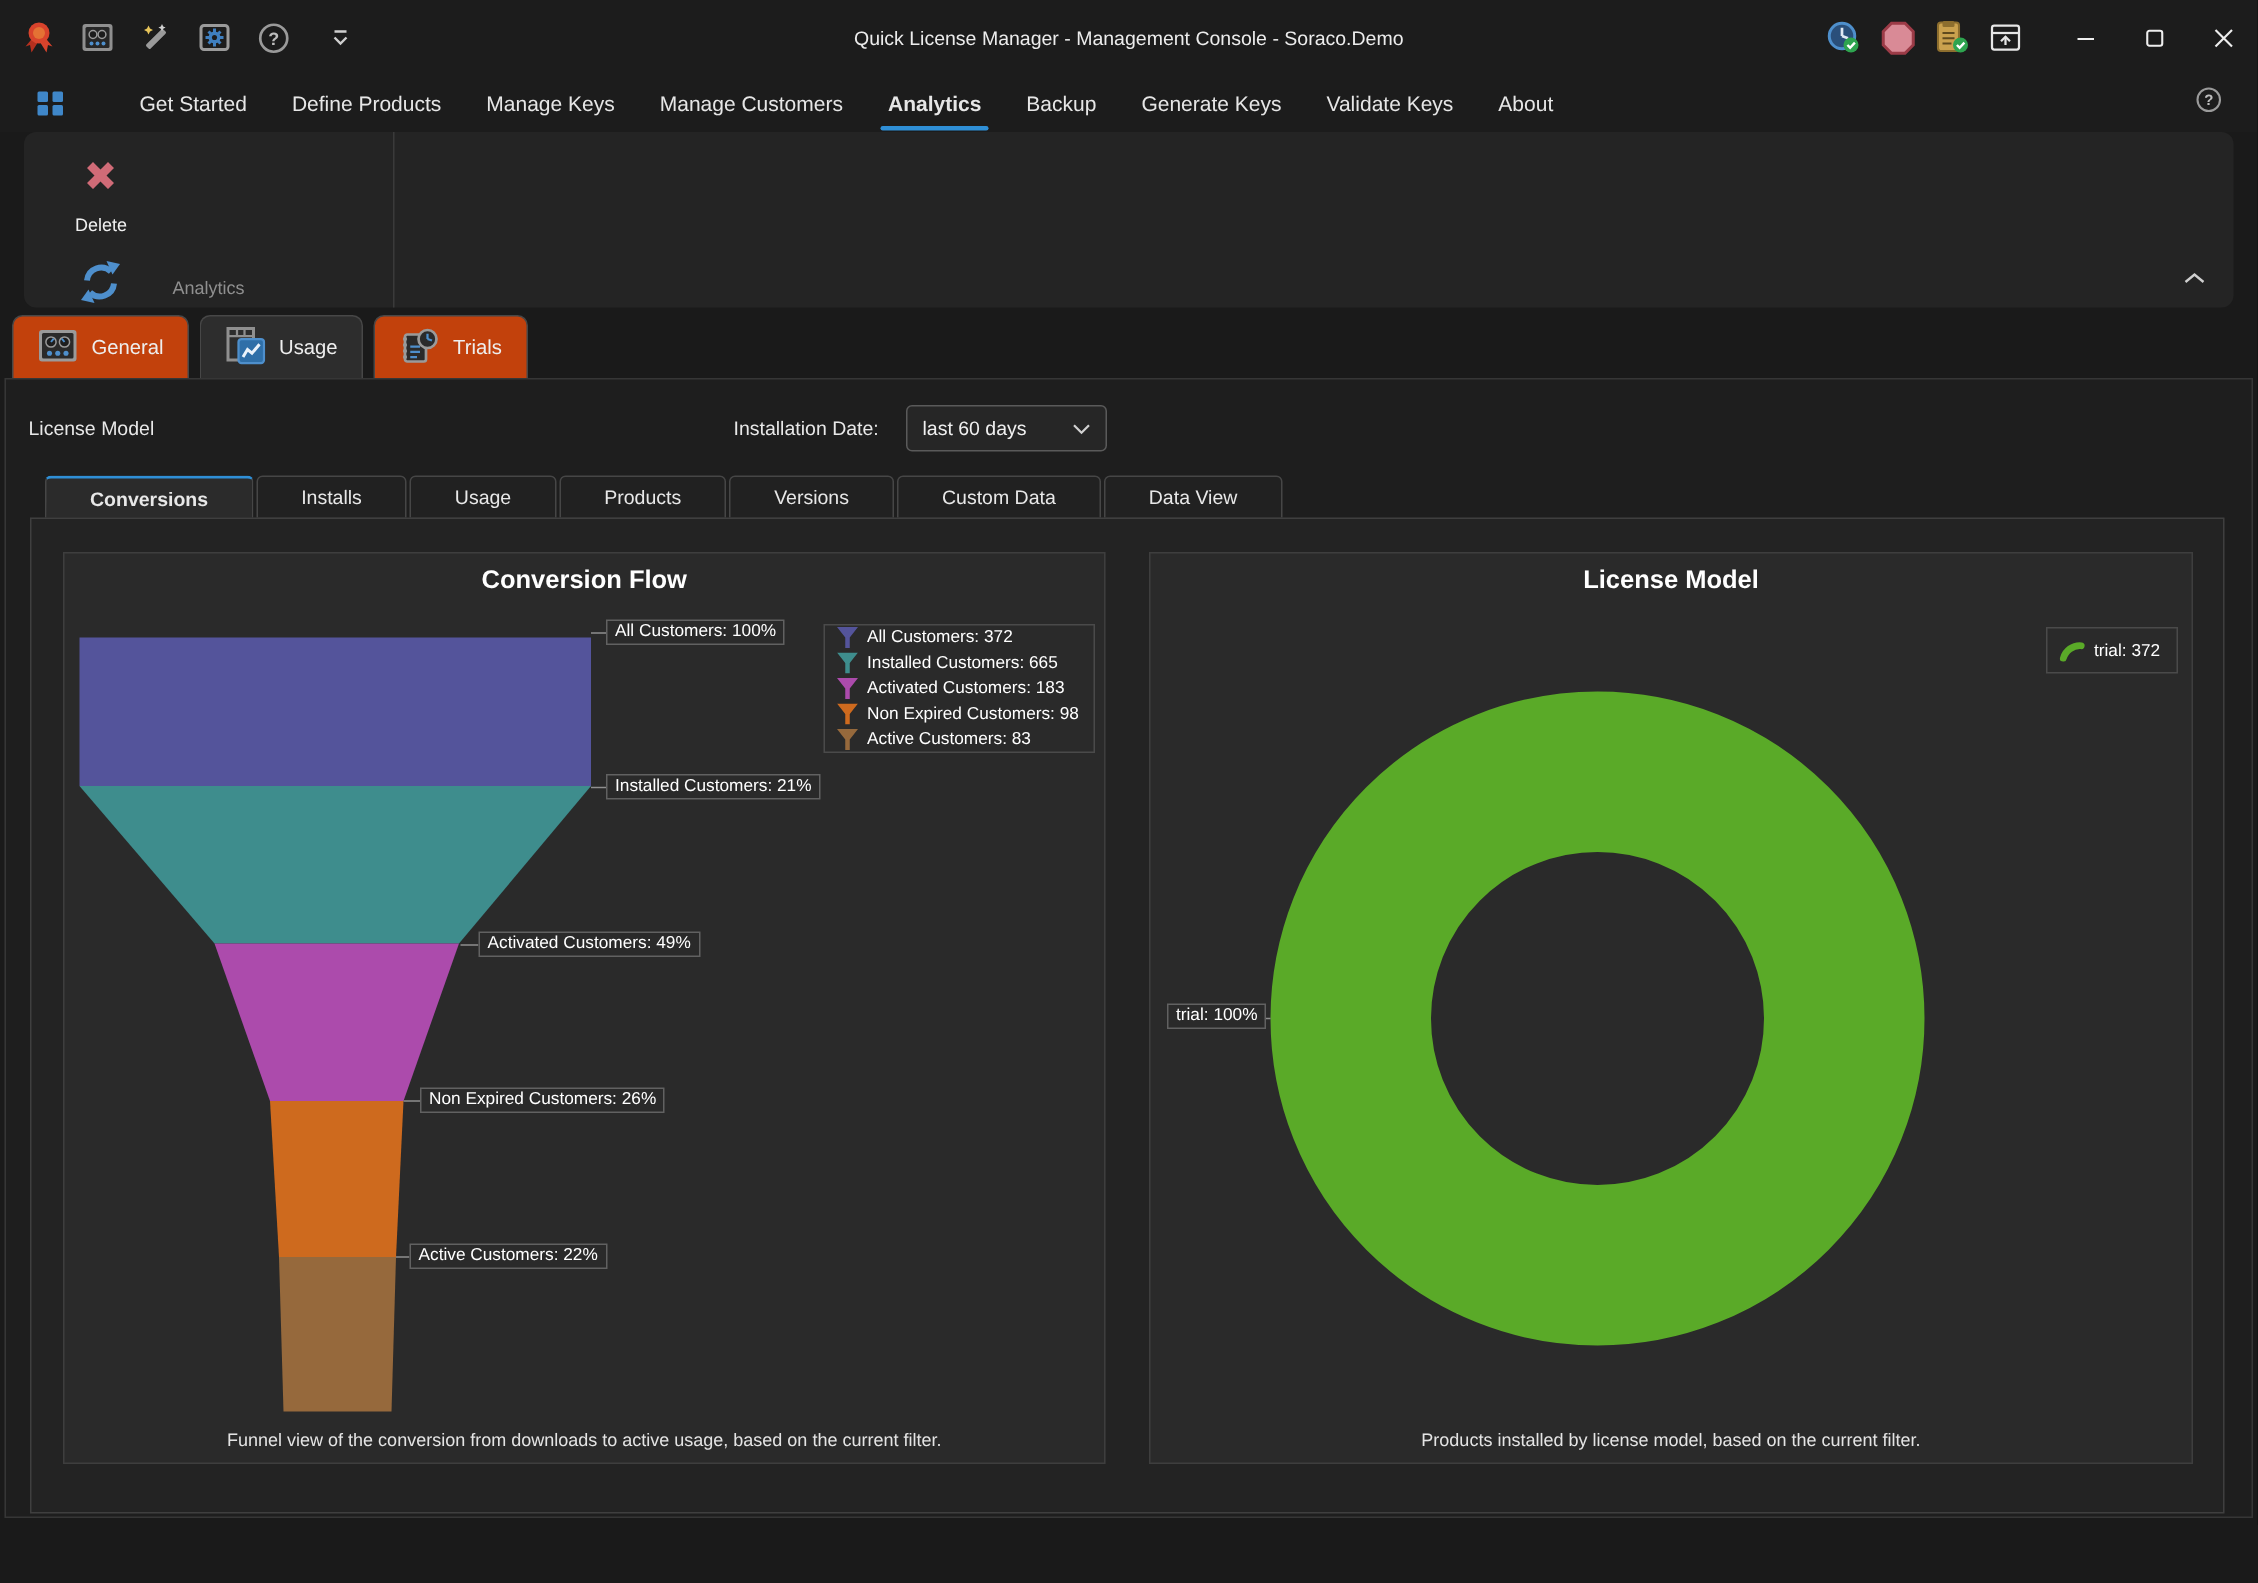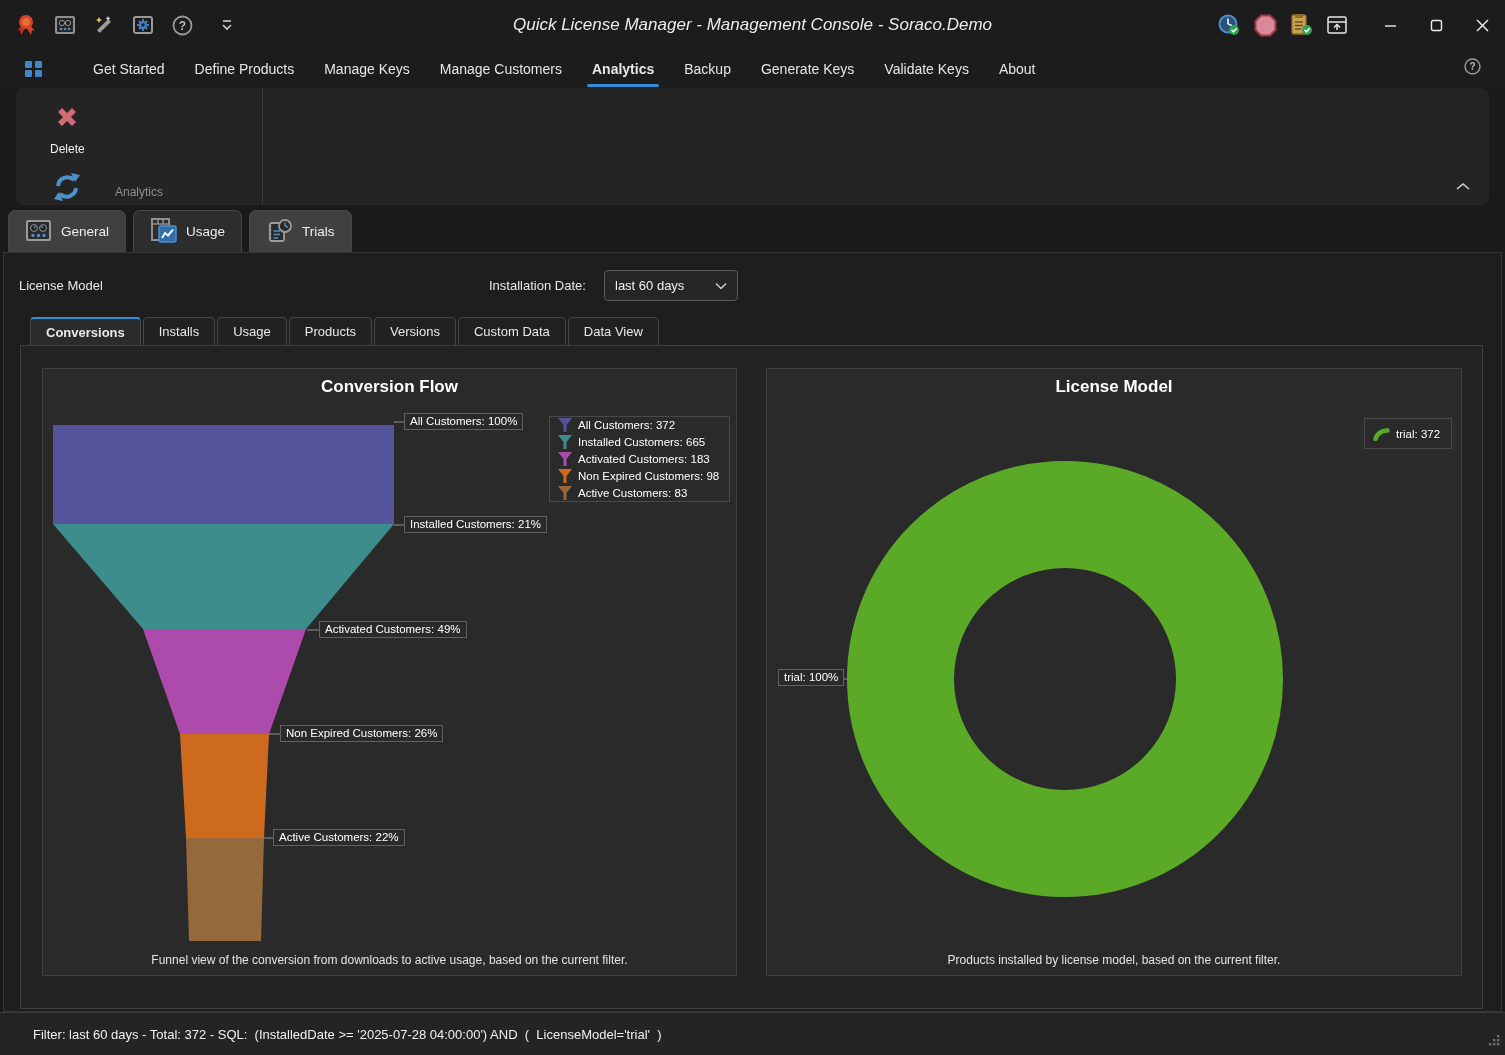--- a/index.html
+++ b/index.html
@@ -4,21 +4,21 @@
 <style>
   * { margin:0; padding:0; box-sizing:border-box; }
   html,body { background:#111; }
   body { font-family:"Liberation Sans", sans-serif; }
   .app { position:relative; width:1505px; height:1055px; background:#1a1a1a; color:#e9e9e9; overflow:hidden; }
 
   
   .titlebar { position:absolute; left:0; top:0; width:100%; height:50px; background:#1c1c1c; }
   .tb-left { position:absolute; left:14px; top:0; height:50px; display:flex; align-items:center; gap:15px; }
   .tb-icon { width:24px; height:24px; display:flex; align-items:center; justify-content:center; }
-  .tb-title { position:absolute; left:0; right:0; top:0; height:50px; display:flex; align-items:center; justify-content:center; font-size:17px; color:#ececec; pointer-events:none;font-style:italic; }
+  .tb-title { position:absolute; left:0; right:0; top:0; height:50px; display:flex; align-items:center; justify-content:center; font-size:13px; color:#ececec; pointer-events:none; }
   .tb-right { position:absolute; right:0; top:0; height:50px; display:flex; align-items:center; }
   .tb-status-icons { display:flex; align-items:center; gap:12px; margin-right:18px; }
   .win-btn { width:46px; height:50px; display:flex; align-items:center; justify-content:center; color:#eee; }
 
   
   .ribbon-tabs { position:absolute; left:0; top:50px; width:100%; height:38px; background:#1c1c1c; display:flex; align-items:center; }
   .appmenu { margin-left:24px; margin-right:34px; width:20px; height:18px; display:flex; align-items:center; }
   .rtab { position:relative; padding:0 15px; height:38px; display:flex; align-items:center; font-size:14px; color:#e6e6e6; cursor:default; }
   .rtab.active { font-weight:bold; }
   .rtab.active::after { content:''; position:absolute; left:10px; right:10px; bottom:1px; height:3px; border-radius:2px; background:#2f8fd6; }
@@ -28,32 +28,32 @@
   .ribbon-panel { position:absolute; left:16px; top:88px; width:1473px; height:117px; background:#242424; border-radius:8px; }
   .rgroup { position:absolute; left:0; top:0; width:247px; height:100%; border-right:1px solid #3a3a3a; }
   .rbuttons { position:absolute; left:10px; top:8px; display:flex; gap:6px;flex-direction:column; }
   .rbtn { display:flex; flex-direction:column; align-items:center; gap:5px; padding:5px 8px 4px; border-radius:4px; }
   .rbtn-label { font-size:12px; color:#f0f0f0; white-space:nowrap; }
   .rgroup-label { position:absolute; left:0; right:0; bottom:6px; text-align:center; font-size:12px; color:#8f8f8f; }
   .ribbon-collapse { position:absolute; right:18px; bottom:10px; }
 
   
   .view-tabs { position:absolute; left:8px; top:210px; display:flex; gap:7px; }
-  .vtab { height:43px; display:flex; align-items:center; gap:9px; padding:0 16px; background:#404040; border:1px solid #474747; border-radius:7px 7px 0 0; font-size:13.5px; color:#eee; }
+  .vtab { height:43px; display:flex; align-items:center; gap:9px; padding:0 16px; background:#c2410c; border:1px solid #474747; border-radius:7px 7px 0 0; font-size:13.5px; color:#eee; }
   .vtab.active { background:#2d2d2d; border-bottom-color:#2d2d2d; }
 
   
   .main-region { position:absolute; left:3px; top:252px; width:1499px; height:760px; background:#1e1e1e; border:1px solid #363636; }
 
   .filter-label { position:absolute; font-size:13px; color:#e8e8e8; }
   .combo { position:absolute; height:31px; background:#262626; border:1px solid #5a5a5a; border-radius:4px; display:flex; align-items:center; font-size:13px; color:#f0f0f0; padding:0 10px; }
   .combo .chev { position:absolute; right:10px; }
 
   .subtabs { position:absolute; left:30px; top:317px; display:flex; gap:2px; }
-  .stab { height:29px; display:flex; align-items:center; padding:0 15px; font-size:13px; color:#e8e8e8; background:#212121; border:1px solid #464646; border-radius:4px 4px 0 0; }
+  .stab { height:29px; display:flex; align-items:center; padding:0 29px; font-size:13px; color:#e8e8e8; background:#212121; border:1px solid #464646; border-radius:4px 4px 0 0; }
   .stab.active { background:#2b2b2b; border-top:2px solid #2f8fd6; border-bottom-color:#2b2b2b; font-weight:bold; }
 
   .subtab-panel { position:absolute; left:20px; top:345px; width:1463px; height:664px; background:#232323; border:1px solid #3f3f3f; }
 
   .chart-panel { position:absolute; top:22px; width:695px; height:608px; background:#2a2a2a; border:1px solid #3e3e3e; }
   .chart-panel.left { left:21px; }
   .chart-panel.right { left:745px; width:696px; }
   .chart-title { position:absolute; left:0; right:0; top:8px; text-align:center; font-size:17px; font-weight:bold; color:#fff; }
   .chart-caption { position:absolute; left:0; right:0; bottom:8px; text-align:center; font-size:12px; color:#e4e4e4; }
   .chart-svg { position:absolute; left:0; top:0; }
@@ -418,29 +418,14 @@
         <svg width="17" height="14" viewBox="0 0 17 14">
           <path d="M2.5 12 A 11.5 11.5 0 0 1 14.5 3.5" fill="none" stroke-width="4.5" stroke-linecap="round" stroke="#5AAA28"></path>
         </svg>
         <span>trial: 372</span>
       </div>
 
       <div class="chart-caption">Products installed by license model, based on the current filter.</div>
     </div>
   </div>
 
-  <div class="statusbar">
-    <div class="status-text">Filter: last 60 days - Total: 372 - SQL:  (InstalledDate &gt;= '2025-07-28 04:00:00') AND  (  LicenseModel='trial'  )</div>
-    <div class="resize-grip">
-      <svg width="11" height="11" viewBox="0 0 11 11">
-        <g fill="#6e6e6e">
-          <rect x="8" y="0" width="2.4" height="2.4"></rect>
-          <rect x="4" y="4" width="2.4" height="2.4"></rect>
-            <rect x="8" y="4" width="2.4" height="2.4"></rect>
-          <rect x="0" y="8" width="2.4" height="2.4"></rect>
-            <rect x="4" y="8" width="2.4" height="2.4"></rect>
-            <rect x="8" y="8" width="2.4" height="2.4"></rect>
-        </g>
-      </svg>
-    </div>
-  </div>
 
 </div>
 
 </body></html>

